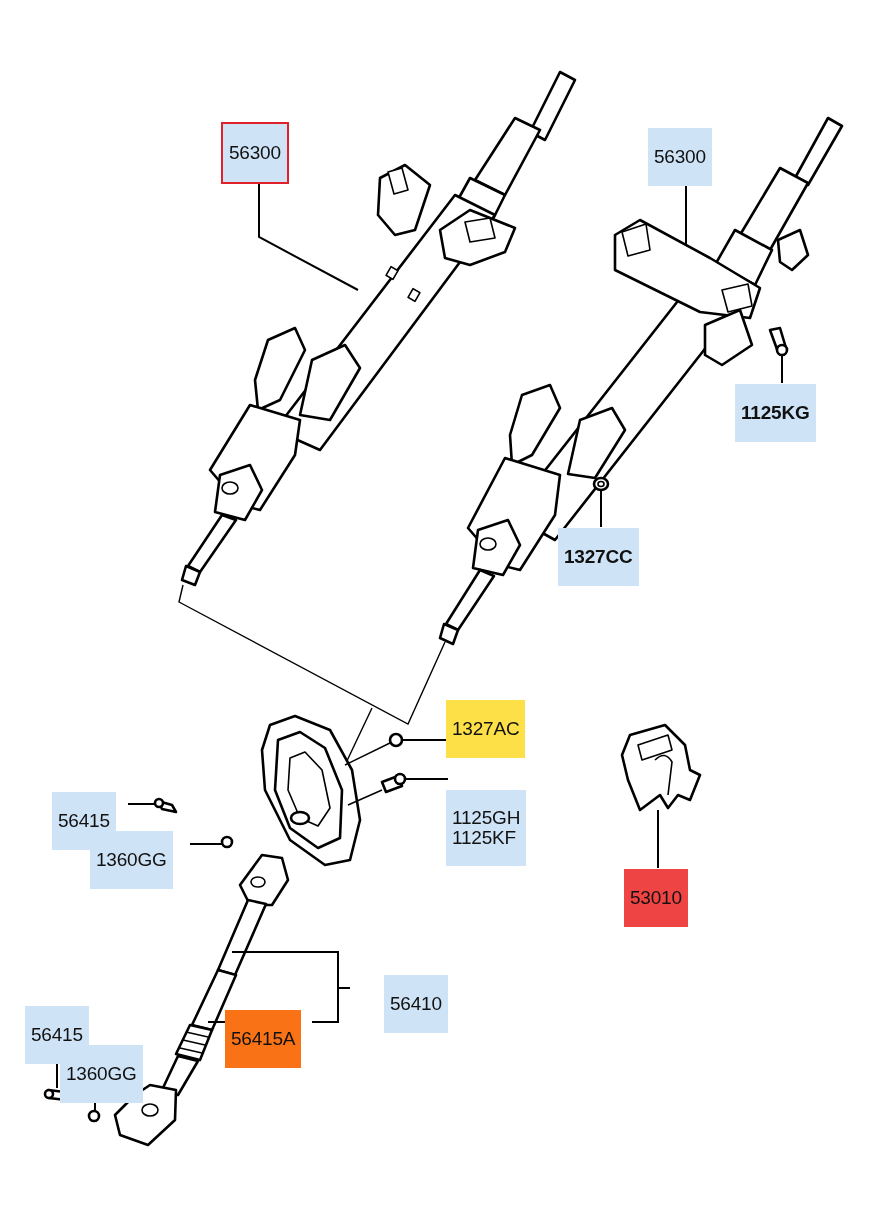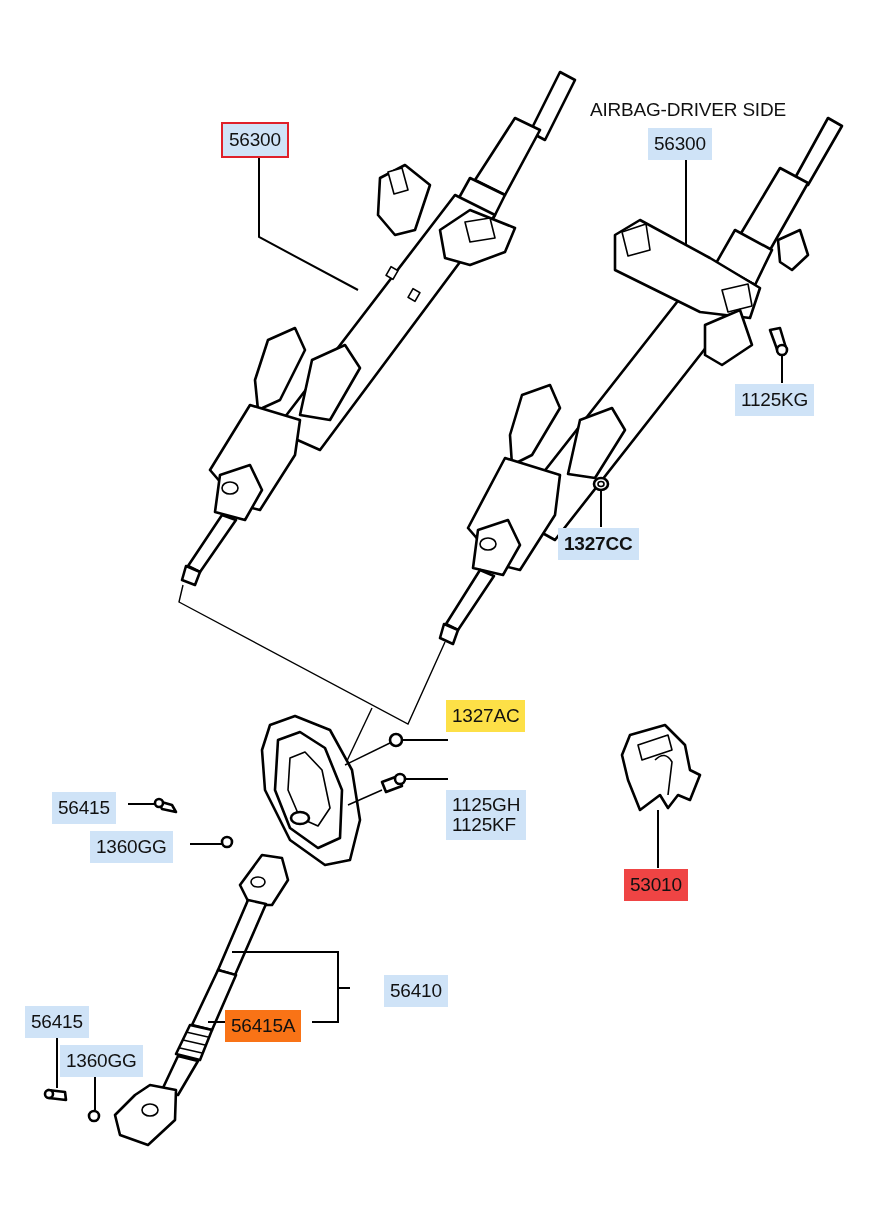--- a/index.html
+++ b/index.html
@@ -1,20 +1,20 @@
 <!DOCTYPE html>
 <html><head>
 <meta charset="utf-8">
 <style>
   html, body { margin:0; padding:0; background:#ffffff; }
   body { width:887px; height:1212px; position:relative; overflow:hidden; font-family:"Liberation Sans", sans-serif; }
   #diagram { position:absolute; left:0; top:0; width:887px; height:1212px; }
   .lbl {
     position:absolute; background:#cfe3f7; color:#111; font-size:19px; line-height:22px;
-    padding:5px 6px; white-space:pre; letter-spacing:-0.2px; cursor:pointer;
+    padding:18px 6px; white-space:pre; letter-spacing:-0.2px; cursor:pointer;
   }
   .lbl.sel { outline:2px solid #e0202a; outline-offset:0; background:#d4e6f9; }
   .title { position:absolute; font-size:19px; color:#111; letter-spacing:-0.2px; }
   svg .ln { stroke:#000; stroke-width:2; fill:none; }
   svg .thin { stroke:#000; stroke-width:1.4; fill:none; }
   svg .part { stroke:#000; stroke-width:2.6; fill:#fff; stroke-linejoin:round; }
   svg .partthin { stroke:#000; stroke-width:1.6; fill:#fff; stroke-linejoin:round; }
 </style>
 </head>
 <body>
@@ -144,25 +144,24 @@
     <circle class="part" cx="94" cy="1116" r="5"></circle>
   </g>
 
   <path class="ln" d="M259,151 L259,237 L358,290"></path>
   <path class="ln" d="M686,153 L686,245"></path>
   <path class="ln" d="M782,356 L782,383"></path>
   <path class="ln" d="M601,491 L601,527"></path>
 </svg>
 
 
-<div class="title" style="left:590px; top:99px;">AIRBAG-DRIVER SIDE</div>
 
 <div class="lbl sel" style="left: 223px; top: 124px; background: rgb(207, 227, 247); outline-color: rgb(224, 32, 42);">56300</div>
 <div class="lbl" style="left: 648px; top: 128px; background: rgb(207, 227, 247);">56300</div>
-<div class="lbl" style="left: 735px; top: 384px; background: rgb(207, 227, 247);">1125KG</div>
+<div class="lbl" style="left: 735px; top: 384px; background: rgb(207, 227, 247); font-weight: bold;">1125KG</div>
 <div class="lbl" style="left: 558px; top: 528px; background: rgb(207, 227, 247); font-weight: bold;">1327CC</div>
 <div class="lbl" style="left: 446px; top: 700px; background: #fde047;">1327AC</div>
 <div class="lbl" style="left: 446px; top: 764px; line-height: 20px; background: rgb(207, 227, 247); margin-top: 26px;">1125GH
 1125KF</div>
 <div class="lbl" style="left: 52px; top: 792px; background: rgb(207, 227, 247);">56415</div>
 <div class="lbl" style="left: 90px; top: 831px; background: rgb(207, 227, 247);">1360GG</div>
 <div class="lbl" style="left: 624px; top: 869px; background: #ef4444;">53010</div>
 <div class="lbl" style="left: 354px; top: 975px; background: rgb(207, 227, 247); margin-left: 30px;">56410</div>
 <div class="lbl" style="left: 225px; top: 1010px; background: #f97316;">56415A</div>
 <div class="lbl" style="left: 25px; top: 1006px; background: rgb(207, 227, 247);">56415</div>

